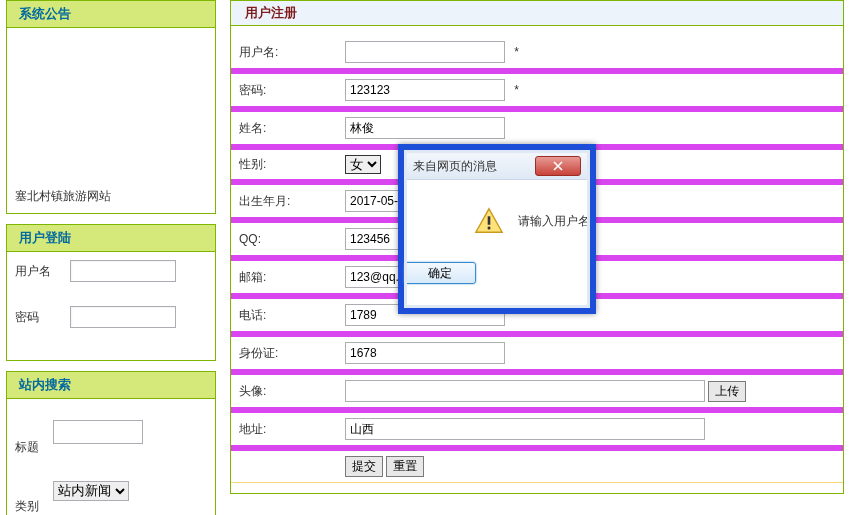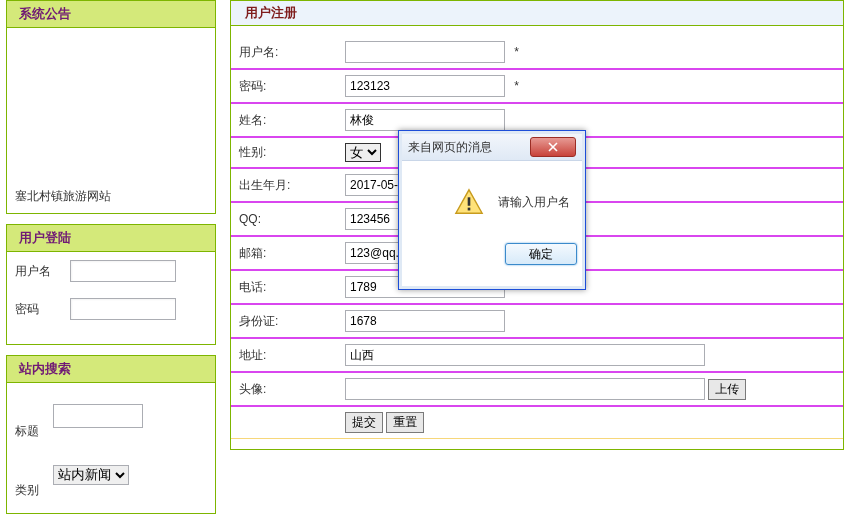--- a/index.html
+++ b/index.html
@@ -1,55 +1,55 @@
 <!DOCTYPE html>
 <html><head>
 <meta charset="utf-8">
 <style>
   html,body{margin:0;padding:0;font-family:"Microsoft YaHei","SimSun",Arial,sans-serif;font-size:12px;color:#333;background:#fff;}
   body{width:852px;height:515px;position:relative;}
   .left-col{position:absolute;left:6px;top:0;width:210px;}
   .left-col .panel{border:1px solid #7db500;margin-bottom:10px;background:#fff;}
-  .left-col .panel-title{background:#d4e97a;color:#701a75;font-weight:bold;padding:4px 12px;font-size:13px;border-bottom:1px solid #7db500;}
+  .left-col .panel-title{background:#d4e97a;color:#0369a1;font-weight:bold;padding:4px 12px;font-size:13px;border-bottom:1px solid #7db500;}
   .left-col .panel-body{padding:8px;}
-  .login-row{display:flex;align-items:center;margin-bottom:16px;}
+  .login-row{display:flex;align-items:center;margin-bottom:24px;}
   .login-row label{width:55px;}
   .login-row input{width:100px;height:18px;border:1px solid #abadb3;background:#fff;box-shadow:inset 1px 1px 2px rgba(0,0,0,.05);}
   .btn-gray{background:#e8e8e8;border:1px solid #7a7a7a;padding:1px 6px;font-size:12px;cursor:pointer;}
   .login-btns{text-align:center;}
   .login-btns .btn-gray{margin:0 2px;}
   .search-row{display:flex;align-items:center;margin-bottom:10px;}
   .search-row label{width:38px;margin-top:32px;}
   .search-row input,.search-row select{height:20px;border:1px solid #abadb3;}
   .search-row input{width:84px;}
   .right-col{position:absolute;left:230px;top:0;width:614px;}
   .right-panel{border:1px solid #7db500;background:#fff;}
   .right-title-wrap{background:#ecf3fb;border-bottom:1px solid #7db500;padding:3px 14px;}
   .right-title{color:#7f1d1d;font-weight:bold;font-size:13px;}
   .form-area{padding:10px 0;}
   table.frm{width:100%;border-collapse:collapse;}
-  table.frm td{padding:5px 8px;border-top:2px solid #d946ef;border-bottom:1px solid #f7d77a;background:#fff;vertical-align:middle;}
+  table.frm td{padding:5px 8px;border-top:6px solid #d946ef;border-bottom:1px solid #f7d77a;background:#fff;vertical-align:middle;}
   table.frm tr:first-child td{border-top:none;}
   table.frm td.lbl{width:90px;}
   .text-in{border:1px solid #abadb3;height:20px;padding:0 4px;font-size:12px;}
   .text-in.wide{width:150px;}
   .text-in.wider{width:350px;}
   textarea.memo{width:350px;height:80px;border:1px solid #abadb3;resize:none;font-size:12px;}
   .req{margin-left:6px;}
   
   .overlay{position:absolute;inset:0;}
-  .dlg{position:absolute;left:398px;top:130px;width:186px;height:158px;background:#fff;border:1px solid #1d4ed8;box-shadow:0 0 6px rgba(0,0,0,.4), 0 0 0 3px #e8f0fb inset;}
+  .dlg{position:absolute;left:398px;top:144px;width:186px;height:158px;background:#fff;border:6px solid #1d4ed8;box-shadow:0 0 6px rgba(0,0,0,.4), 0 0 0 3px #e8f0fb inset;}
   .dlg .outer-frame{position:absolute;inset:0;border:3px solid #dfe9f5;pointer-events:none;}
   .dlg-title{height:26px;line-height:26px;background:linear-gradient(#f2f6fb,#dfe9f5);border-bottom:1px solid #c9d6e8;display:flex;align-items:center;justify-content:space-between;padding:0 6px;font-size:12px;color:#333;margin:3px 3px 0 3px;}
   .close-btn{width:44px;height:18px;background:linear-gradient(#e79a94,#c8433a);border:1px solid #9b2d25;border-radius:3px;display:flex;align-items:center;justify-content:center;cursor:pointer;}
   .close-btn svg{width:10px;height:10px;}
-  .dlg-body{display:flex;align-items:center;justify-content:center;height:82px;padding-left:40px;}
+  .dlg-body{display:flex;align-items:center;justify-content:flex-end;height:82px;padding-left:40px;}
   .warn-icon{width:30px;height:30px;margin-right:14px;}
   .dlg-msg{font-size:12px;}
-  .dlg-foot{display:flex;justify-content:flex-end;padding:0 8px 10px 0;}
+  .dlg-foot{display:flex;padding:0 16px 10px 0;}
   .ok-btn{width:72px;height:22px;border:1px solid #3b8acb;background:linear-gradient(#f4f9fe,#d7eaf9);border-radius:3px;font-size:12px;cursor:pointer;box-shadow:0 0 2px #5aa3e0;}
   .announce-body{height:185px;display:flex;align-items:flex-end;padding:10px;box-sizing:border-box;}
 </style>
 </head>
 <body>
 
 <div class="left-col">
 
   <div class="panel">
     <div class="panel-title">系统公告</div>
@@ -138,29 +138,29 @@
         </tr>
         <tr>
           <td class="lbl">电话:</td>
           <td><input class="text-in wide" value="1789" style=""></td>
         </tr>
         <tr>
           <td class="lbl">身份证:</td>
           <td><input class="text-in wide" value="1678" style=""></td>
         </tr>
         <tr>
-          <td class="lbl">地址:</td>
-          <td><input class="text-in wider" value="山西" style=""></td>
-        </tr>
-        <tr>
           <td class="lbl">头像:</td>
           <td>
             <input class="text-in wider" value="" style="">
             <button class="btn-gray">上传</button>
           </td>
+        </tr>
+        <tr>
+          <td class="lbl">地址:</td>
+          <td><input class="text-in wider" value="山西" style=""></td>
         </tr>
         <tr>
           <td class="lbl"></td>
           <td>
             <button class="btn-gray">提交</button>
             <button class="btn-gray">重置</button>
           </td>
         </tr>
       </tbody>
         </table>

